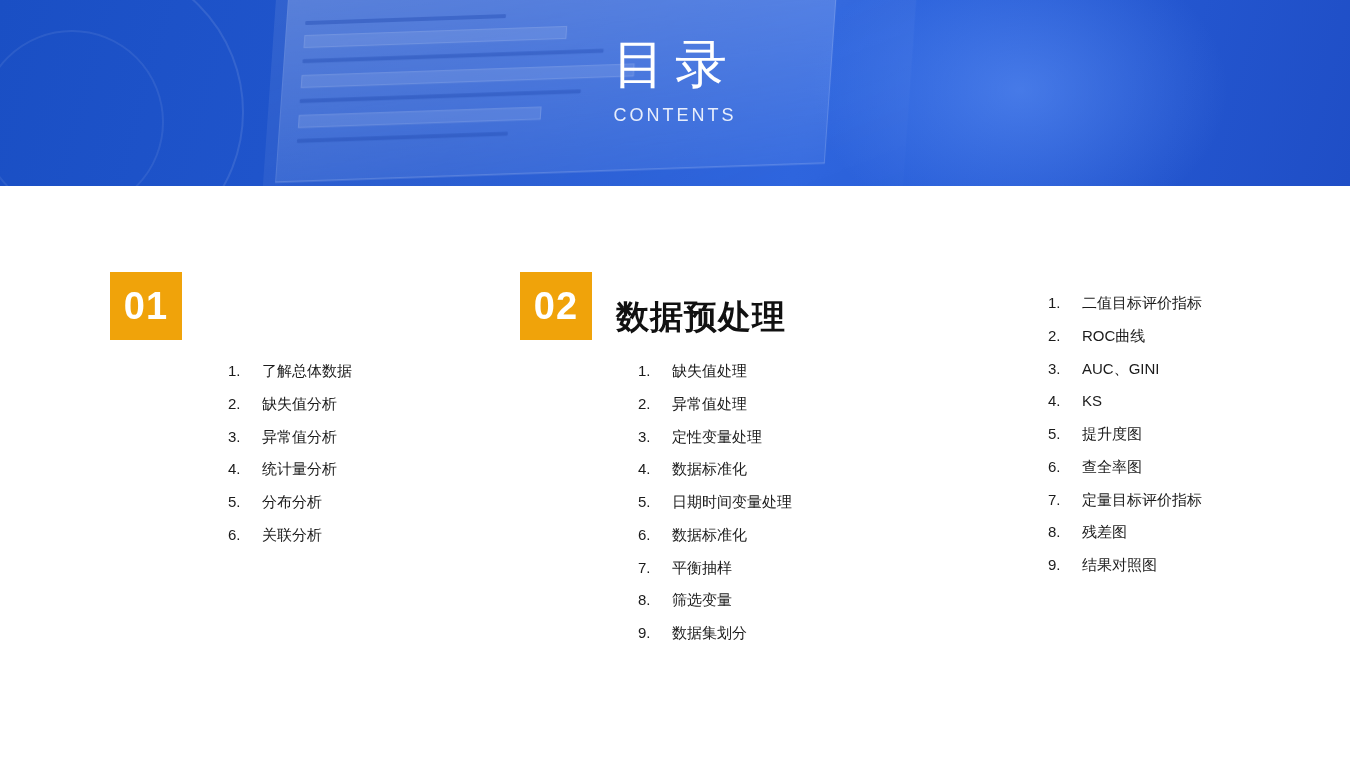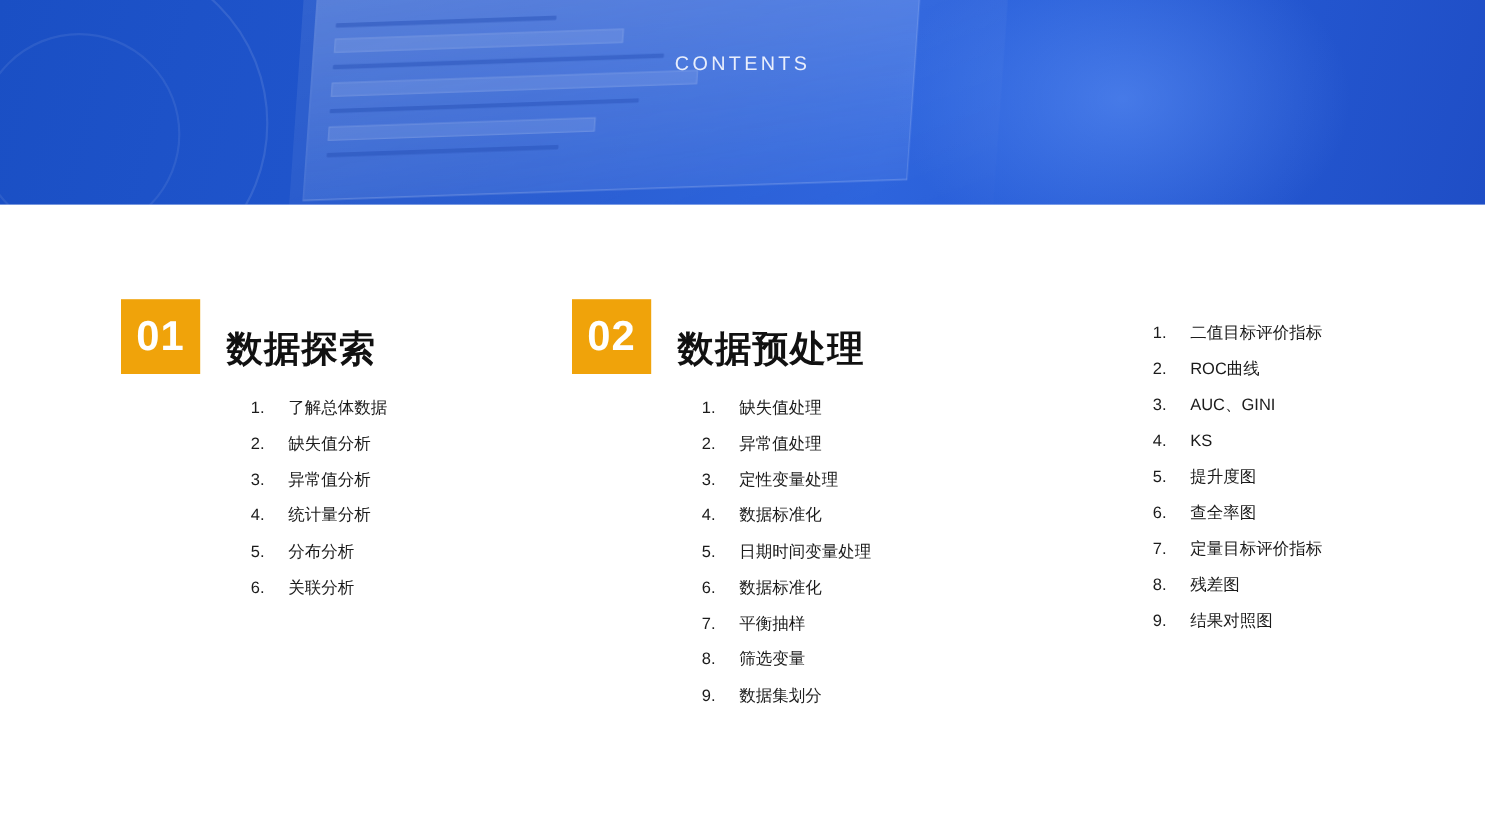--- a/index.html
+++ b/index.html
@@ -187,30 +187,30 @@
       <div class="hl" style="left:18px; top:76px; width:330px;"></div>
       <div class="line" style="left:18px; top:100px; width:280px;"></div>
       <div class="hl" style="left:18px; top:116px; width:240px;"></div>
       <div class="line" style="left:18px; top:140px; width:210px;"></div>
     </div>
   </div>
 
   <div class="banner-glow"></div>
 
   <div class="banner-titles">
+    <div class="banner-title">目录</div>
     <div class="banner-sub">CONTENTS</div>
   </div>
 </div>
 
 <div class="columns">
 
   <div class="column col-1">
     <div class="col-head">
       <div class="num-box">01</div>
-      <div class="col-title">数据探索</div>
     </div>
     <ul class="col-list">
       <li>
         <span class="li-num">1.</span>
         <span class="li-text">了解总体数据</span>
       </li>
       <li>
         <span class="li-num">2.</span>
         <span class="li-text">缺失值分析</span>
       </li>

